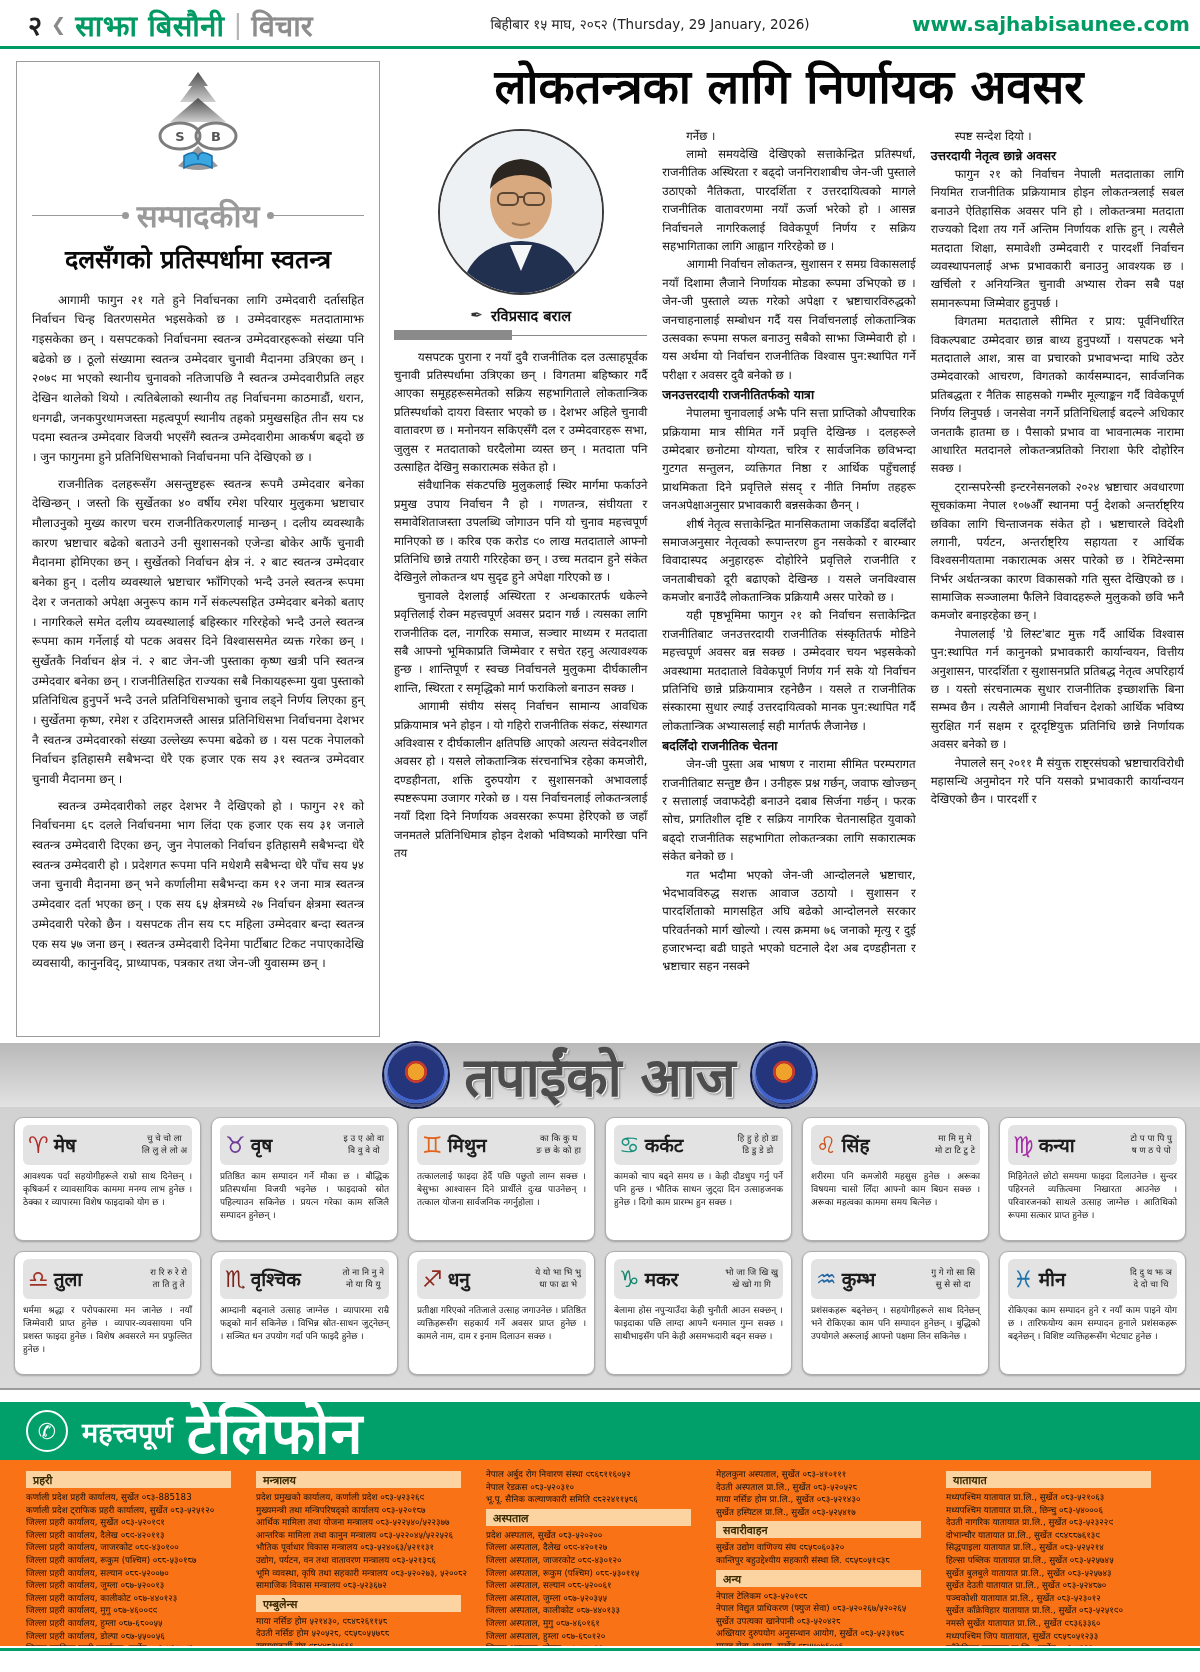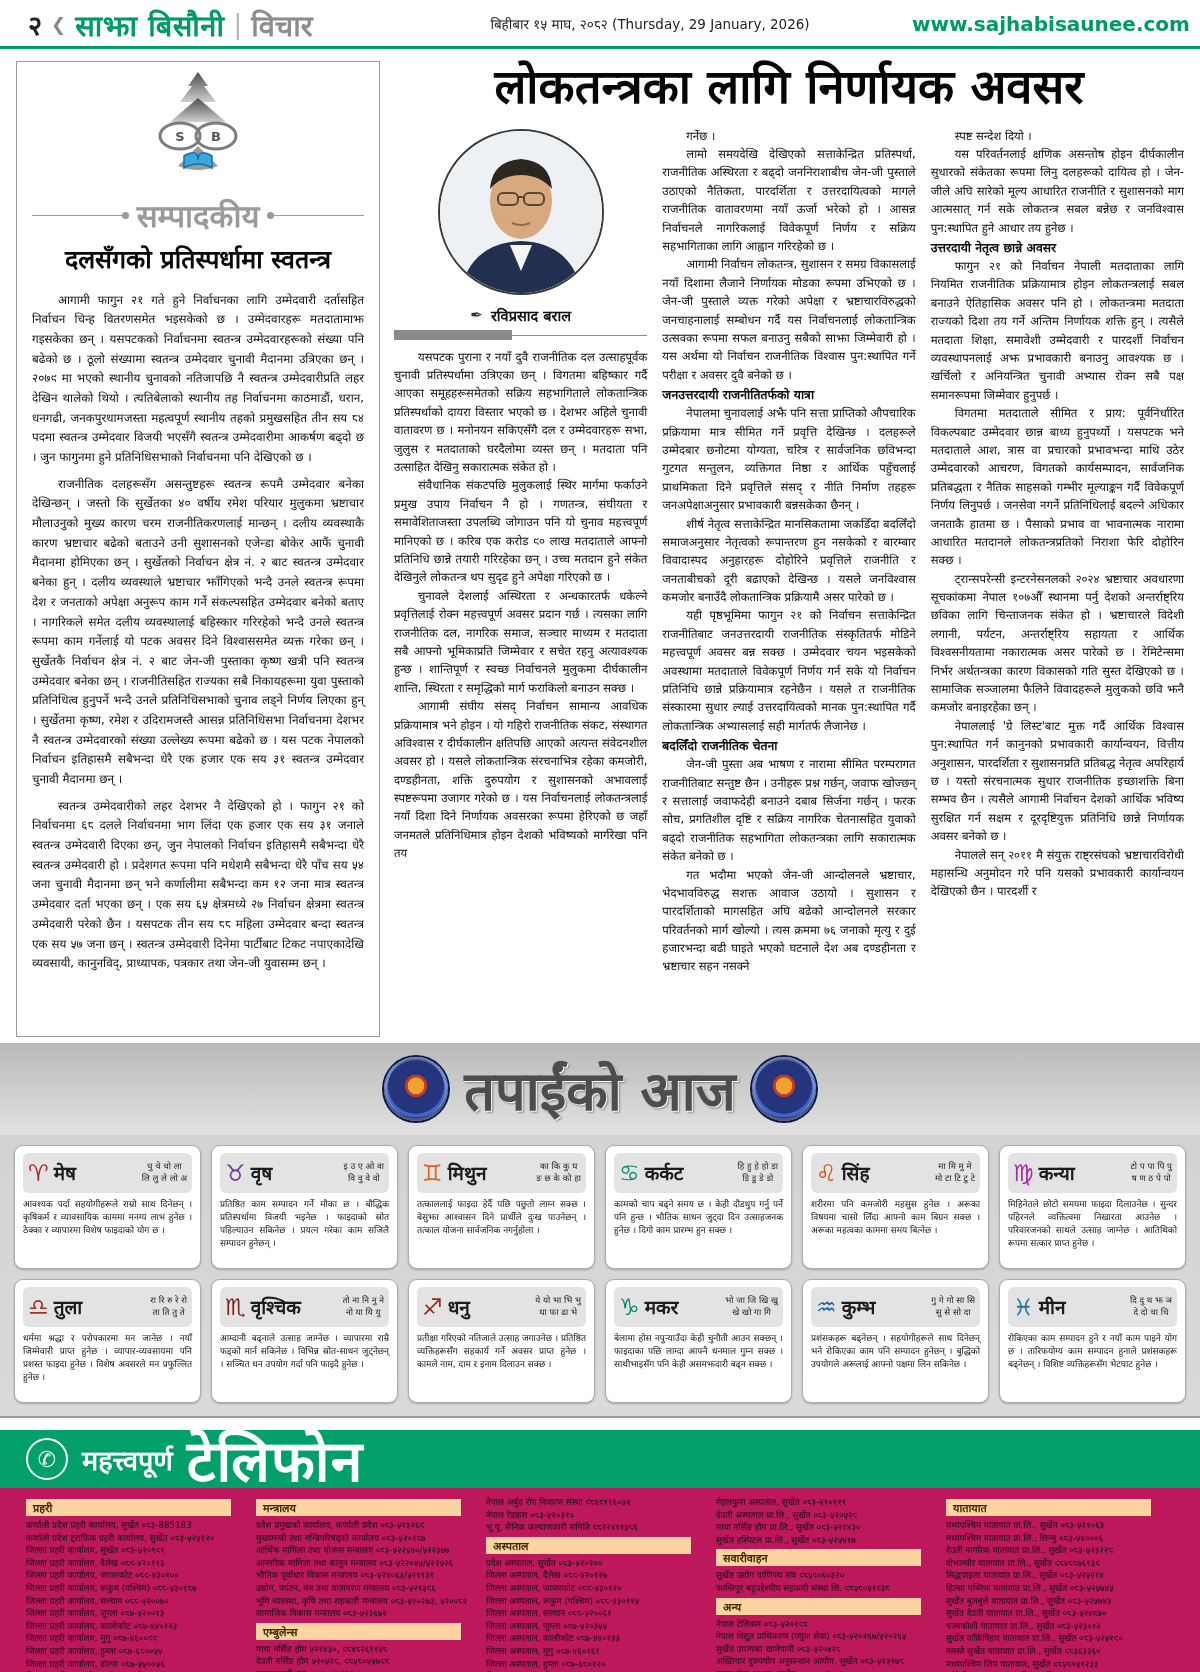--- a/index.html
+++ b/index.html
@@ -42,42 +42,42 @@
 
   .photo-block { text-align:center; margin-bottom:4px; }
   .photo { width:166px; height:166px; border-radius:50%; border:2px solid #3a3a3a; margin:2px auto 10px; overflow:hidden; background:#eef1f4; }
   .byline-row { display:flex; align-items:center; justify-content:center; gap:8px; font-size:14.5px; font-weight:bold; }
   .pen { font-size:15px; color:#333; font-weight:normal; }
   .byline-rule { height:1px; background:#8a8a8a; position:relative; margin:10px 0 12px; }
   .byline-rule::before { content:""; position:absolute; left:0; top:-5px; width:118px; height:10px; background:#8a8a8a; }
 
   
   .horoscope { margin-top:6px; background:linear-gradient(#d0d0d0,#dadada); border-bottom:2px solid #9c9c9c; }
-  .horo-header { height:92px; display:flex; align-items:center; justify-content:center; gap:16px;
+  .horo-header { height:64px; display:flex; align-items:center; justify-content:center; gap:16px;
                  background:linear-gradient(#b9b9b9,#e2e2e2); }
   .horo-title { font-size:54px; font-weight:bold; color:#4d4d4d; text-shadow:1px 1px 0 #fafafa, 2px 2px 2px #888; }
   .mandala { width:64px; height:64px; border-radius:50%; flex:none;
              background:radial-gradient(circle at 50% 45%, #f0a32b 0 17%, #c23b2e 18% 23%, #24357c 24% 58%, #3f63c9 59% 66%, #152058 67% 100%);
              box-shadow:0 0 0 2px #0e1742, inset 0 0 0 3px rgba(255,255,255,.25); }
   .horo-grid { display:grid; grid-template-columns:repeat(6,1fr); gap:10px; padding:10px 14px 13px; }
   .sign-card { background:#fff; border:1px solid #adadad; border-radius:9px; padding:7px 8px 5px; height:124px; overflow:hidden; box-shadow:0 1px 2px rgba(0,0,0,.25); }
   .sign-head { display:flex; align-items:center; gap:5px; background:#e3e3e3; border-radius:6px; padding:3px 5px; min-height:40px; }
   .sign-sym { font-size:23px; line-height:1; flex:none; }
   .sign-name { font-size:19px; font-weight:bold; color:#1c1c1c; flex:1; }
   .sign-letters { font-size:8.6px; line-height:1.35; color:#222; white-space:pre-line; text-align:center; flex:none; }
   .sign-text { font-size:8.9px; line-height:1.45; text-align:justify; margin-top:5px; color:#101010; }
 
   
   .phones { margin-top:12px; }
   .phone-header { height:58px; background:#01a06b; display:flex; align-items:center; gap:14px; padding:0 26px; }
   .phone-icon { width:42px; height:42px; border:2.5px solid #fff; border-radius:50%; color:#fff;
                 display:flex; align-items:center; justify-content:center; font-size:22px; flex:none; }
   .phone-title-small { color:#fff; font-size:27px; font-weight:bold; }
   .phone-title-big { color:#fff; font-size:57px; font-weight:bold; letter-spacing:1px; }
-  .phone-body { display:flex; gap:2px; padding:8px 26px 8px; background:#be185d; height:186px; overflow:hidden; }
+  .phone-body { display:flex; gap:2px; padding:8px 26px 8px; background:#f97316; height:186px; overflow:hidden; }
   .phone-col { flex:1; min-width:0; }
   .pgroup-header { background:#fcd4a1; color:#3a2a00; font-weight:bold; font-size:11px; padding:1px 7px; margin:3px 0 3px; width:90%; }
   .pentry { font-size:8.7px; line-height:1.45; color:#111; }
   .rule-green-thick { height:3px; background:#01a06b; }
   .rules-pad { padding:0; margin-top:2px; }
 </style>
 </head>
 <body>
 
 <div class="page">
@@ -170,21 +170,20 @@
               <p class="art-p">शीर्ष नेतृत्व सत्ताकेन्द्रित मानसिकतामा जकडिँदा बदलिँदो समाजअनुसार नेतृत्वको रूपान्तरण हुन नसकेको र बारम्बार विवादास्पद अनुहारहरू दोहोरिने प्रवृत्तिले राजनीति र जनताबीचको दूरी बढाएको देखिन्छ । यसले जनविश्वास कमजोर बनाउँदै लोकतान्त्रिक प्रक्रियामै असर पारेको छ ।</p>
               <p class="art-p">यही पृष्ठभूमिमा फागुन २१ को निर्वाचन सत्ताकेन्द्रित राजनीतिबाट जनउत्तरदायी राजनीतिक संस्कृतितर्फ मोडिने महत्त्वपूर्ण अवसर बन्न सक्छ । उम्मेदवार चयन भइसकेको अवस्थामा मतदाताले विवेकपूर्ण निर्णय गर्न सके यो निर्वाचन प्रतिनिधि छान्ने प्रक्रियामात्र रहनेछैन । यसले त राजनीतिक संस्कारमा सुधार ल्याई उत्तरदायित्वको मानक पुन:स्थापित गर्दै लोकतान्त्रिक अभ्यासलाई सही मार्गतर्फ लैजानेछ ।</p>
               <div class="subhead">बदलिँदो राजनीतिक चेतना</div>
               <p class="art-p">जेन-जी पुस्ता अब भाषण र नारामा सीमित परम्परागत राजनीतिबाट सन्तुष्ट छैन । उनीहरू प्रश्न गर्छन्, जवाफ खोज्छन् र सत्तालाई जवाफदेही बनाउने दबाब सिर्जना गर्छन् । फरक सोच, प्रगतिशील दृष्टि र सक्रिय नागरिक चेतनासहित युवाको बढ्दो राजनीतिक सहभागिता लोकतन्त्रका लागि सकारात्मक संकेत बनेको छ ।</p>
               <p class="art-p">गत भदौमा भएको जेन-जी आन्दोलनले भ्रष्टाचार, भेदभावविरुद्ध सशक्त आवाज उठायो । सुशासन र पारदर्शिताको मागसहित अघि बढेको आन्दोलनले सरकार परिवर्तनको मार्ग खोल्यो । त्यस क्रममा ७६ जनाको मृत्यु र दुई हजारभन्दा बढी घाइते भएको घटनाले देश अब दण्डहीनता र भ्रष्टाचार सहन नसक्ने</p>
             </div>
           </div>
         <div class="art-col">
             <div class="art-col-items">
               <p class="art-p">स्पष्ट सन्देश दियो ।</p>
-              <p class="art-p">यस परिवर्तनलाई क्षणिक असन्तोष होइन दीर्घकालीन सुधारको संकेतका रूपमा लिनु दलहरूको दायित्व हो । जेन-जीले अघि सारेको मूल्य आधारित राजनीति र सुशासनको माग आत्मसात् गर्न सके लोकतन्त्र सबल बन्नेछ र जनविश्वास पुन:स्थापित हुने आधार तय हुनेछ ।</p>
               <div class="subhead">उत्तरदायी नेतृत्व छान्ने अवसर</div>
               <p class="art-p">फागुन २१ को निर्वाचन नेपाली मतदाताका लागि नियमित राजनीतिक प्रक्रियामात्र होइन लोकतन्त्रलाई सबल बनाउने ऐतिहासिक अवसर पनि हो । लोकतन्त्रमा मतदाता राज्यको दिशा तय गर्ने अन्तिम निर्णायक शक्ति हुन् । त्यसैले मतदाता शिक्षा, समावेशी उम्मेदवारी र पारदर्शी निर्वाचन व्यवस्थापनलाई अझ प्रभावकारी बनाउनु आवश्यक छ । खर्चिलो र अनियन्त्रित चुनावी अभ्यास रोक्न सबै पक्ष समानरूपमा जिम्मेवार हुनुपर्छ ।</p>
               <p class="art-p">विगतमा मतदाताले सीमित र प्राय: पूर्वनिर्धारित विकल्पबाट उम्मेदवार छान्न बाध्य हुनुपर्थ्यो । यसपटक भने मतदाताले आश, त्रास वा प्रचारको प्रभावभन्दा माथि उठेर उम्मेदवारको आचरण, विगतको कार्यसम्पादन, सार्वजनिक प्रतिबद्धता र नैतिक साहसको गम्भीर मूल्याङ्कन गर्दै विवेकपूर्ण निर्णय लिनुपर्छ । जनसेवा नगर्ने प्रतिनिधिलाई बदल्ने अधिकार जनताकै हातमा छ । पैसाको प्रभाव वा भावनात्मक नारामा आधारित मतदानले लोकतन्त्रप्रतिको निराशा फेरि दोहोरिन सक्छ ।</p>
               <p class="art-p">ट्रान्सपरेन्सी इन्टरनेसनलको २०२४ भ्रष्टाचार अवधारणा सूचकांकमा नेपाल १०७औँ स्थानमा पर्नु देशको अन्तर्राष्ट्रिय छविका लागि चिन्ताजनक संकेत हो । भ्रष्टाचारले विदेशी लगानी, पर्यटन, अन्तर्राष्ट्रिय सहायता र आर्थिक विश्वसनीयतामा नकारात्मक असर पारेको छ । रेमिटेन्समा निर्भर अर्थतन्त्रका कारण विकासको गति सुस्त देखिएको छ । सामाजिक सञ्जालमा फैलिने विवादहरूले मुलुकको छवि झनै कमजोर बनाइरहेका छन् ।</p>
               <p class="art-p">नेपाललाई 'ग्रे लिस्ट'बाट मुक्त गर्दै आर्थिक विश्वास पुन:स्थापित गर्न कानुनको प्रभावकारी कार्यान्वयन, वित्तीय अनुशासन, पारदर्शिता र सुशासनप्रति प्रतिबद्ध नेतृत्व अपरिहार्य छ । यस्तो संरचनात्मक सुधार राजनीतिक इच्छाशक्ति बिना सम्भव छैन । त्यसैले आगामी निर्वाचन देशको आर्थिक भविष्य सुरक्षित गर्न सक्षम र दूरदृष्टियुक्त प्रतिनिधि छान्ने निर्णायक अवसर बनेको छ ।</p>
               <p class="art-p">नेपालले सन् २०११ मै संयुक्त राष्ट्रसंघको भ्रष्टाचारविरोधी महासन्धि अनुमोदन गरे पनि यसको प्रभावकारी कार्यान्वयन देखिएको छैन । पारदर्शी र</p>
             </div>
           </div>
       </div>
     </section>

